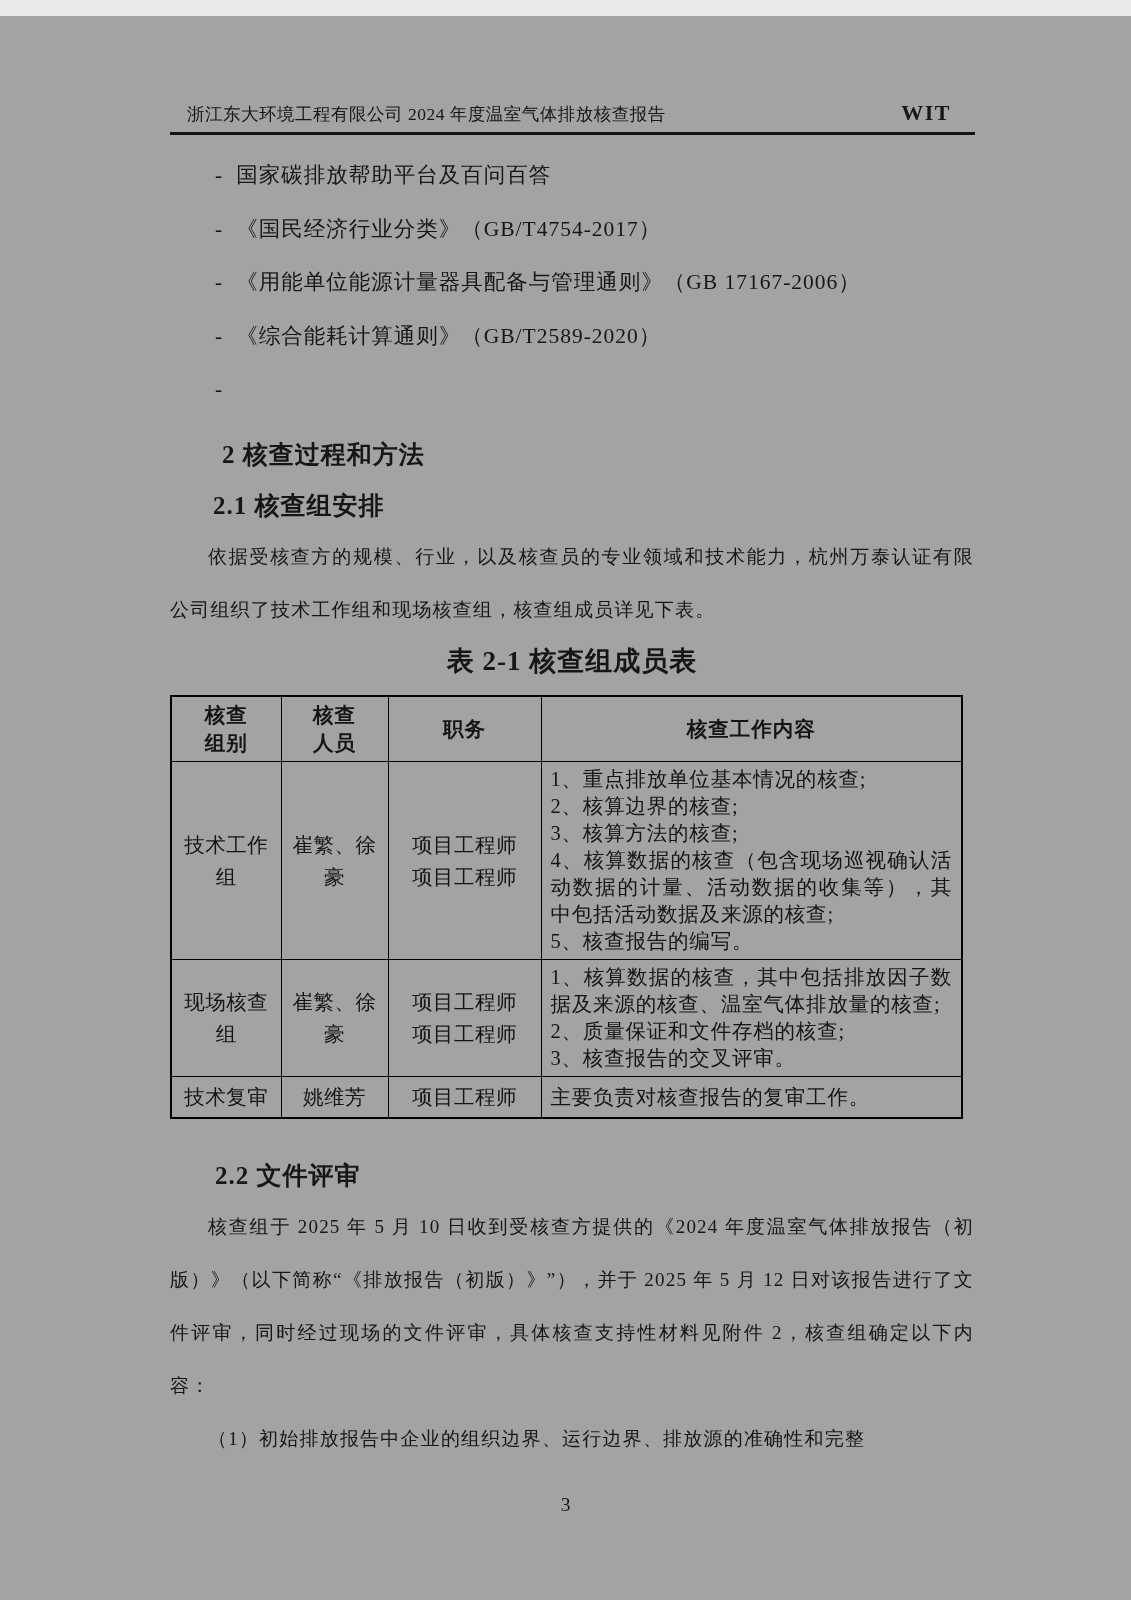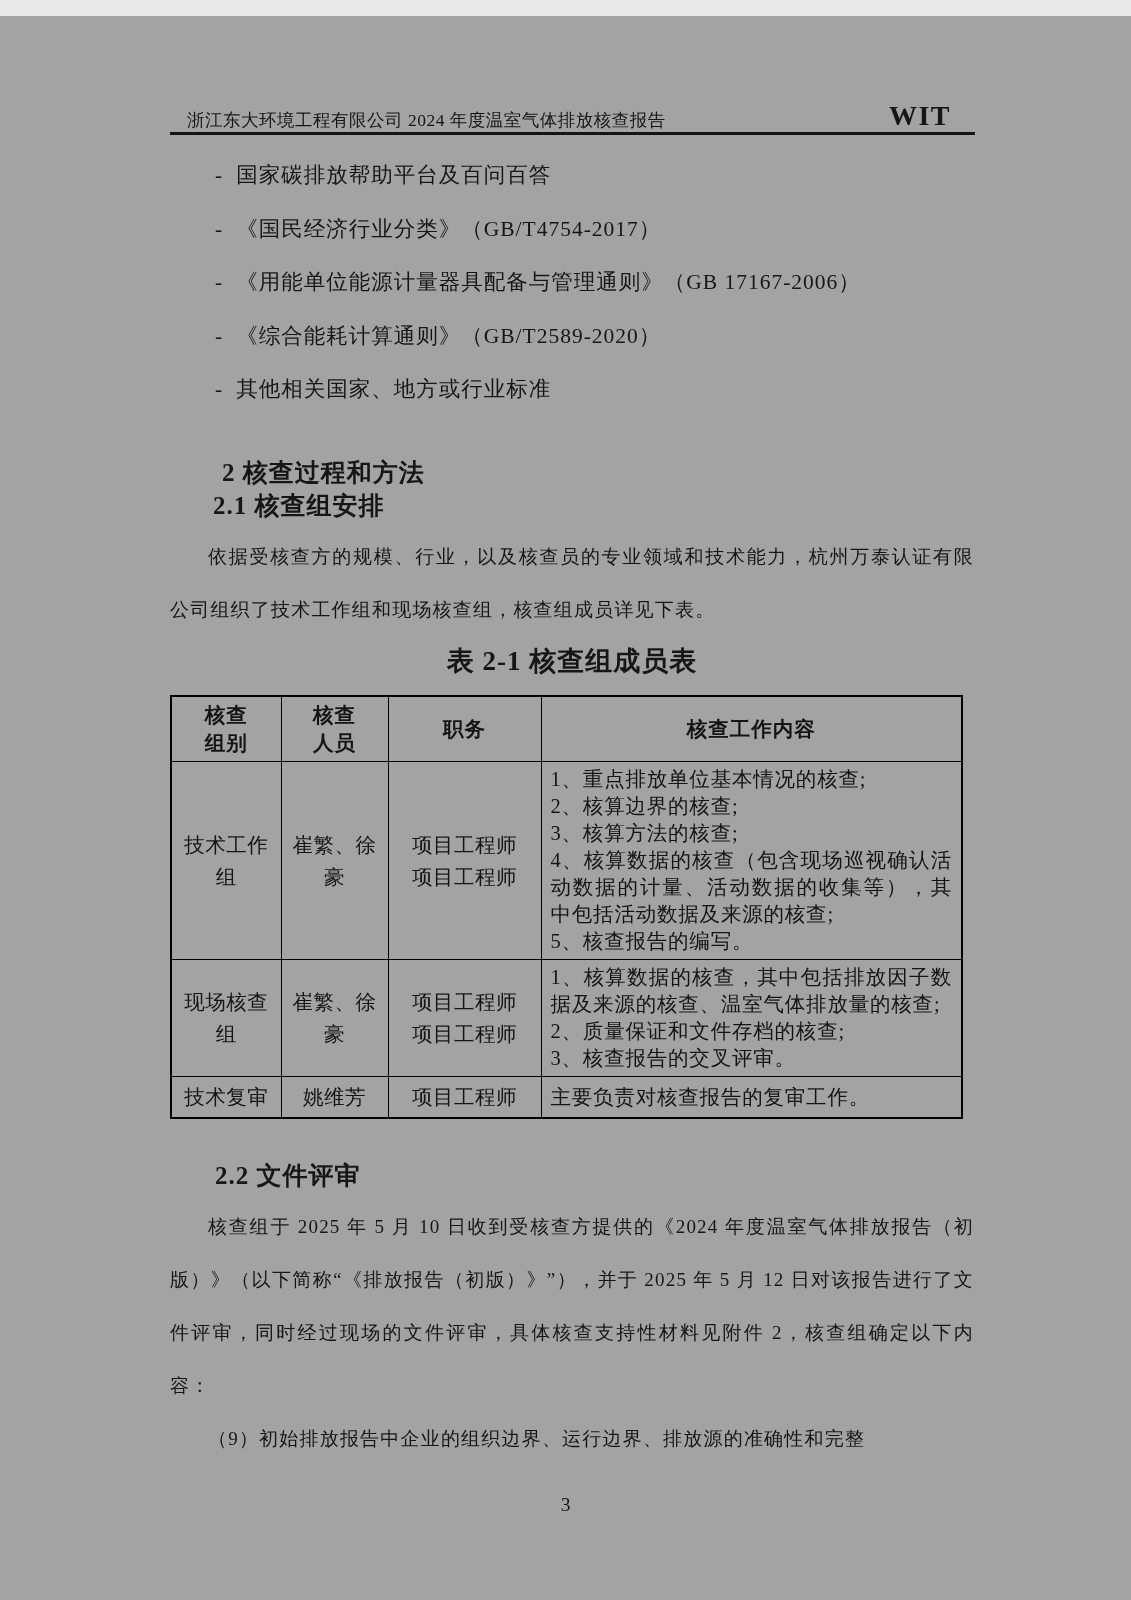--- a/index.html
+++ b/index.html
@@ -11,32 +11,32 @@
     font-family:"Liberation Serif","DejaVu Serif",serif;
     color:#161616;
     overflow:hidden;
   }
   
   .header-row{
     position:absolute;top:84px;left:170px;width:805px;
     display:flex;justify-content:space-between;align-items:flex-end;
   }
   .header-title{font-size:17.5px;letter-spacing:.5px;padding-left:17px;white-space:nowrap;}
-  .header-brand{font-size:28px;font-weight:600;letter-spacing:1.5px;padding-right:24px;}
+  .header-brand{font-size:22px;font-weight:600;letter-spacing:1.5px;padding-right:24px;}
   .header-rule{
     position:absolute;top:116px;left:170px;width:805px;height:3px;background:#141414;
   }
   
   .ref-list{position:absolute;top:133px;left:170px;width:804px;}
   .ref-item{display:flex;line-height:53.5px;font-size:21.5px;letter-spacing:1px;padding-left:45px;}
   .ref-dash{margin-right:13px;}
   
   .h-num{position:absolute;font-weight:700;font-size:25px;letter-spacing:1px;
          font-family:"Liberation Serif","DejaVu Serif",serif;}
-  .h2-main{top:440px;left:222px;}
+  .h2-main{top:422px;left:222px;}
   .h2-sub1{top:473px;left:213px;text-align:center;}
   .h2-sub2{top:1143px;left:215px;}
   
   .body-par{
     font-size:19px;line-height:53px;letter-spacing:1.2px;
     text-align:justify;text-indent:2em;margin:0;
   }
   .par-2-1{position:absolute;top:514px;left:170px;width:804px;}
   .sec-2-2-text{position:absolute;top:1184px;left:170px;width:804px;}
   
@@ -93,21 +93,20 @@
     <div class="ref-item">
       <span class="ref-dash">-</span>
       <span>《用能单位能源计量器具配备与管理通则》（GB 17167-2006）</span>
     </div>
     <div class="ref-item">
       <span class="ref-dash">-</span>
       <span>《综合能耗计算通则》（GB/T2589-2020）</span>
     </div>
     <div class="ref-item">
       <span class="ref-dash">-</span>
-      <span>其他相关国家、地方或行业标准</span>
     </div>
   </div>
 
   <div class="h-num h2-main">2 核查过程和方法</div>
 
   <div class="h-num h2-sub1">2.1 核查组安排</div>
   <p class="body-par par-2-1">依据受核查方的规模、行业，以及核查员的专业领域和技术能力，杭州万泰认证有限公司组织了技术工作组和现场核查组，核查组成员详见下表。</p>
 
   <div class="tbl-caption">表 2-1 核查组成员表</div>
 
@@ -172,18 +171,18 @@
       <td class="duty-cell">
         <div class="duty-line">主要负责对核查报告的复审工作。</div>
       </td>
     </tr>
   </tbody>
     </table>
 
   <div class="h-num h2-sub2">2.2 文件评审</div>
   <div class="sec-2-2-text">
     <p class="body-par">核查组于 2025 年 5 月 10 日收到受核查方提供的《2024 年度温室气体排放报告（初版）》（以下简称“《排放报告（初版）》”），并于 2025 年 5 月 12 日对该报告进行了文件评审，同时经过现场的文件评审，具体核查支持性材料见附件 2，核查组确定以下内容：</p>
-    <p class="body-par">（9）初始排放报告中企业的组织边界、运行边界、排放源的准确性和完整</p>
+    <p class="body-par">（1）初始排放报告中企业的组织边界、运行边界、排放源的准确性和完整</p>
   </div>
 
   <div class="page-number">3</div>
 
 </div>
 
 </body></html>

